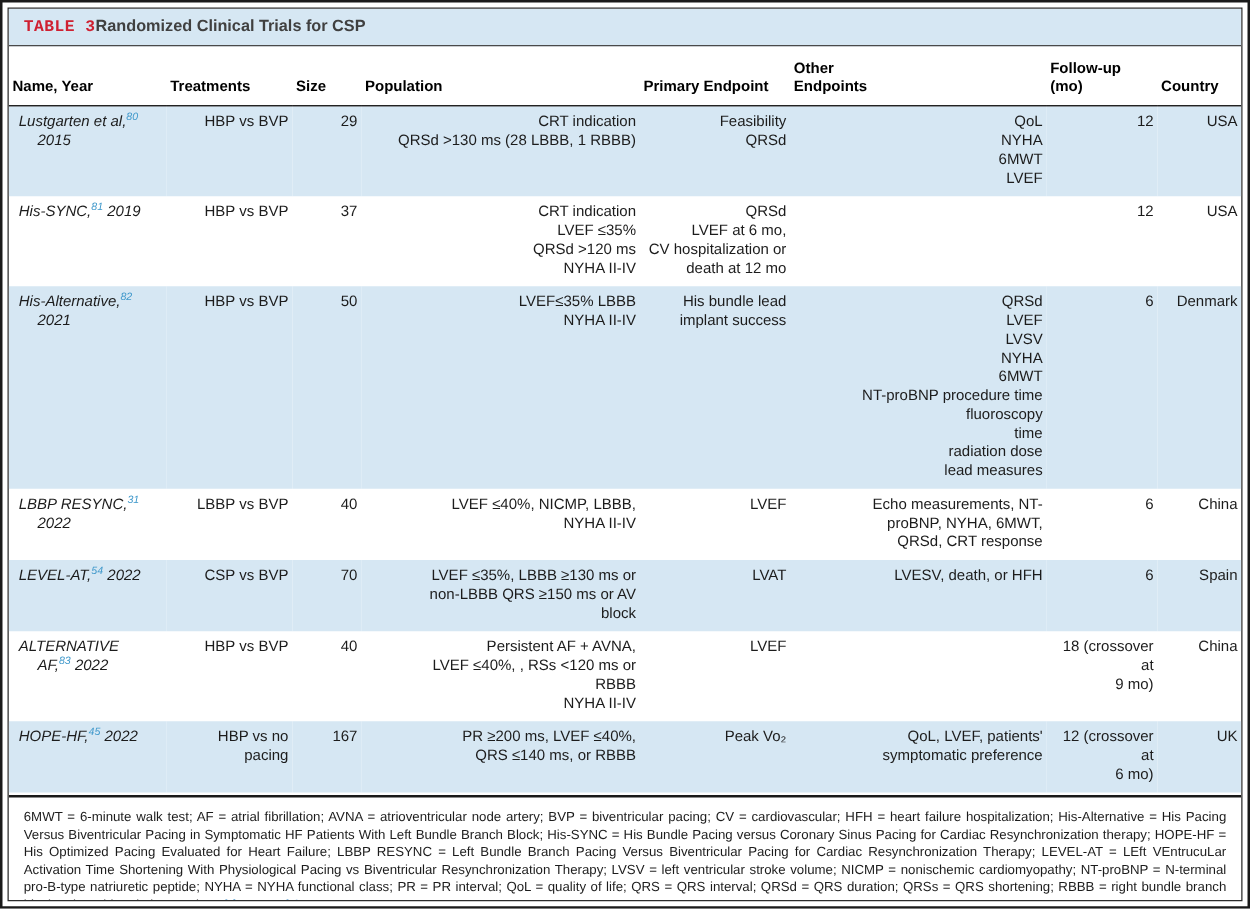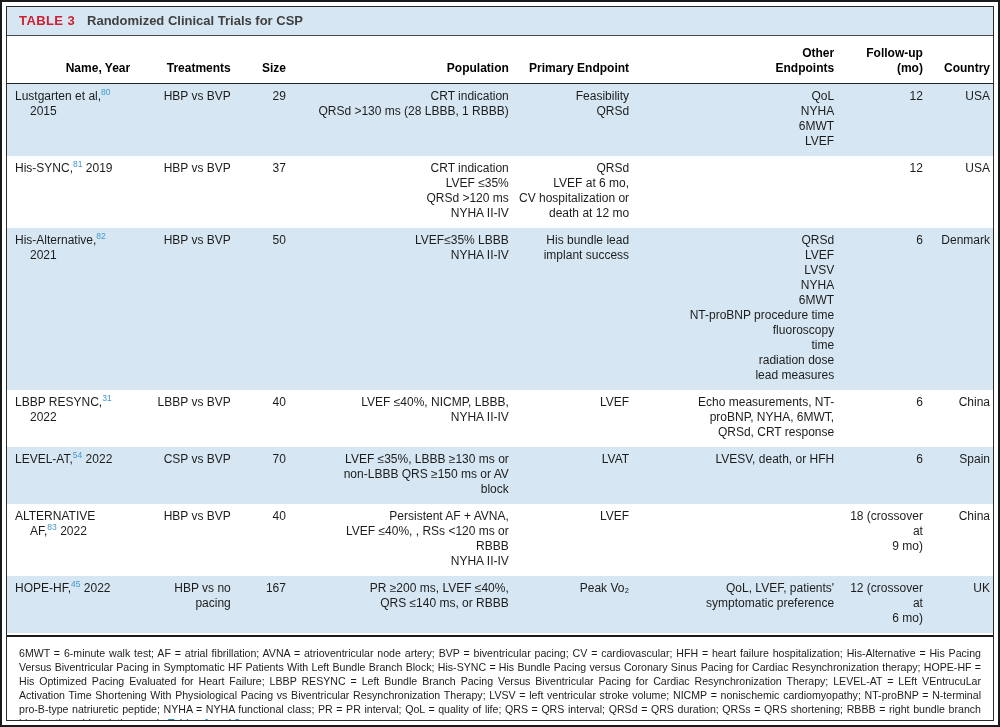--- a/index.html
+++ b/index.html
@@ -1,26 +1,26 @@
 <!DOCTYPE html>
 <html><head>
 <meta charset="utf-8">
 <style>
   html,body { margin:0; padding:0; background:#ffffff; }
   body { width:1000px; height:727px; font-family:"Liberation Sans", sans-serif; }
   .frame { box-sizing:border-box; width:1000px; height:727px; border:2px solid #1a1a1a; padding:4px; }
   .tablebox { box-sizing:border-box; border:1px solid #2a2a2a; height:100%; overflow:hidden; background:#ffffff; display:flex; flex-direction:column; }
   .titleband { background:#d6e7f3; border-bottom:1px solid #4a4a4a; padding:6px 10px 7px 12px; font-size:13px; font-weight:bold; flex:0 0 auto; }
-  .tag { color:#cf2031; margin-right:12px; letter-spacing:.4px; }
+  .tag { color:#cf2031; letter-spacing:.4px;font-family:Liberation Mono, monospace; }
   .title { color:#404040; }
   table { width:100%; border-collapse:collapse; table-layout:fixed; font-size:12px; line-height:15px; color:#1c1c1c; margin-top:6px; }
-  thead th { font-weight:bold; color:#000; vertical-align:bottom; text-align:right; padding:4px 3px 7px 3px; border-bottom:1px solid #222; font-size:12px; }
+  thead th { font-weight:bold; color:#000; vertical-align:bottom; text-align:left; padding:4px 3px 7px 3px; border-bottom:1px solid #222; font-size:12px; }
   tbody td { vertical-align:top; text-align:right; padding:5px 3px 7px 3px; }
   tbody tr:nth-child(odd) { background:#d6e7f3; }
-  td.name { text-align:left; padding-left:8px; }
+  td.name { text-align:left; padding-left:8px;font-style:italic; }
   .nline { white-space:nowrap; }
   .nline.ind { padding-left:15px; }
   sup.ref { color:#4199cb; font-size:8.5px; line-height:0; vertical-align:super; cursor:pointer; }
   .footwrap { border-top:2px solid #1a1a1a; margin-top:2px; flex:0 0 auto; }
   .footnote { padding:9px 12px 6px 12px; font-size:10.6px; line-height:14px; text-align:justify; color:#1c1c1c; }
   .tables-link { color:#2e86c3; font-weight:bold; cursor:pointer; }
 </style>
 </head>
 <body>
 

